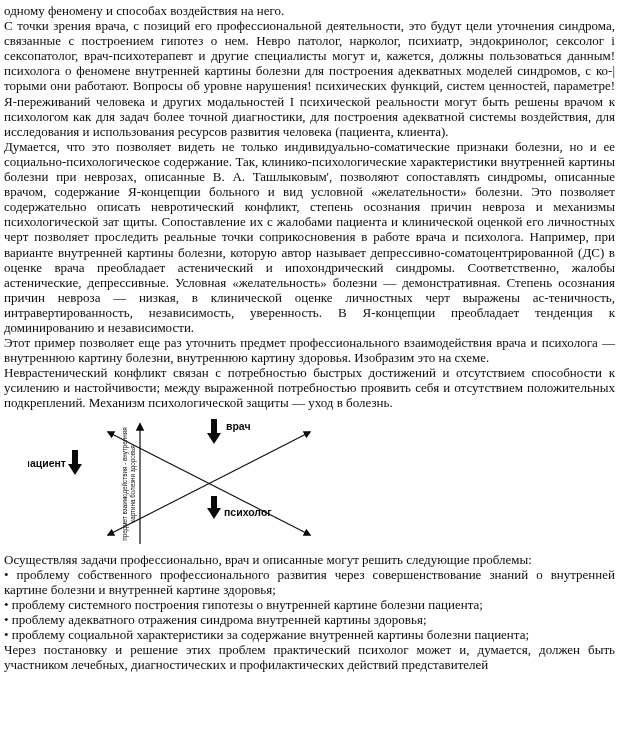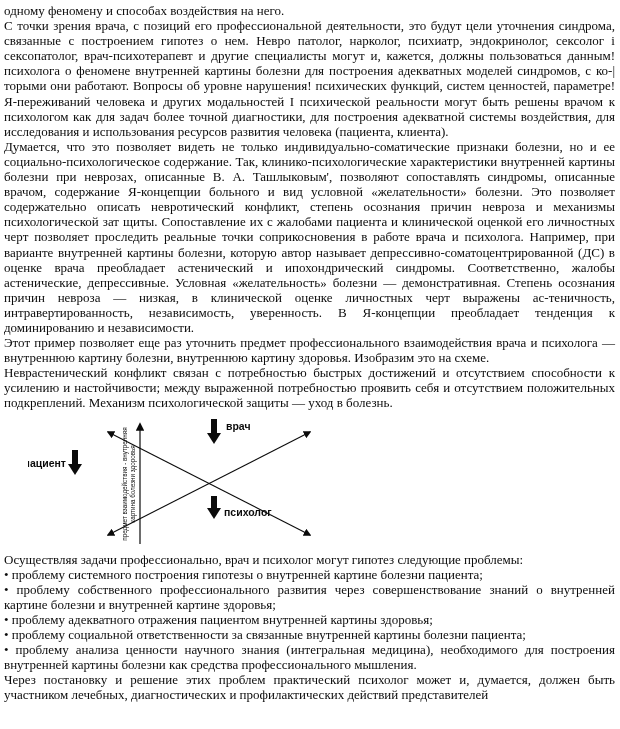--- a/index.html
+++ b/index.html
@@ -81,23 +81,22 @@
         <rect x="183" y="82" width="6" height="13" fill="#0b0b0b"></rect>
         <polygon points="179,94 193,94 186,105" fill="#0b0b0b"></polygon>
       </g>
       <text x="196" y="102" class="diag-label">психолог</text>
 
       <text x="99" y="70" text-anchor="middle" transform="rotate(-90 99 70)" class="diag-axis-text">предмет взаимодействия - внутренняя</text>
       <text x="107" y="70" text-anchor="middle" transform="rotate(-90 107 70)" class="diag-axis-text">картина болезни здоровья</text>
     </svg>
   </div>
 
-  <p class="para">Осуществляя задачи профессионально, врач и психолог могут гипотез следующие проблемы:</p>
+  <p class="para">Осуществляя задачи профессионально, врач и описанные могут решить следующие проблемы:</p>
 
+  <p class="bullet">• проблему собственного профессионального развития через совершенствование знаний о внутренней картине болезни и внутренней картине здоровья;</p>
   <p class="bullet">• проблему системного построения гипотезы о внутренней картине болезни пациента;</p>
-  <p class="bullet">• проблему собственного профессионального развития через совершенствование знаний о внутренней картине болезни и внутренней картине здоровья;</p>
-  <p class="bullet">• проблему адекватного отражения пациентом внутренней картины здоровья;</p>
-  <p class="bullet">• проблему социальной ответственности за связанные внутренней картины болезни пациента;</p>
-  <p class="bullet">• проблему анализа ценности научного знания (интегральная медицина), необходимого для построения внутренней картины болезни как средства профессионального мышления.</p>
+  <p class="bullet">• проблему адекватного отражения синдрома внутренней картины здоровья;</p>
+  <p class="bullet">• проблему социальной характеристики за содержание внутренней картины болезни пациента;</p>
 
   <p class="para">Через постановку и решение этих проблем практический психолог может и, думается, должен быть участником лечебных, диагностических и профилактических действий представителей</p>
 
 </div>
 
 </body></html>

